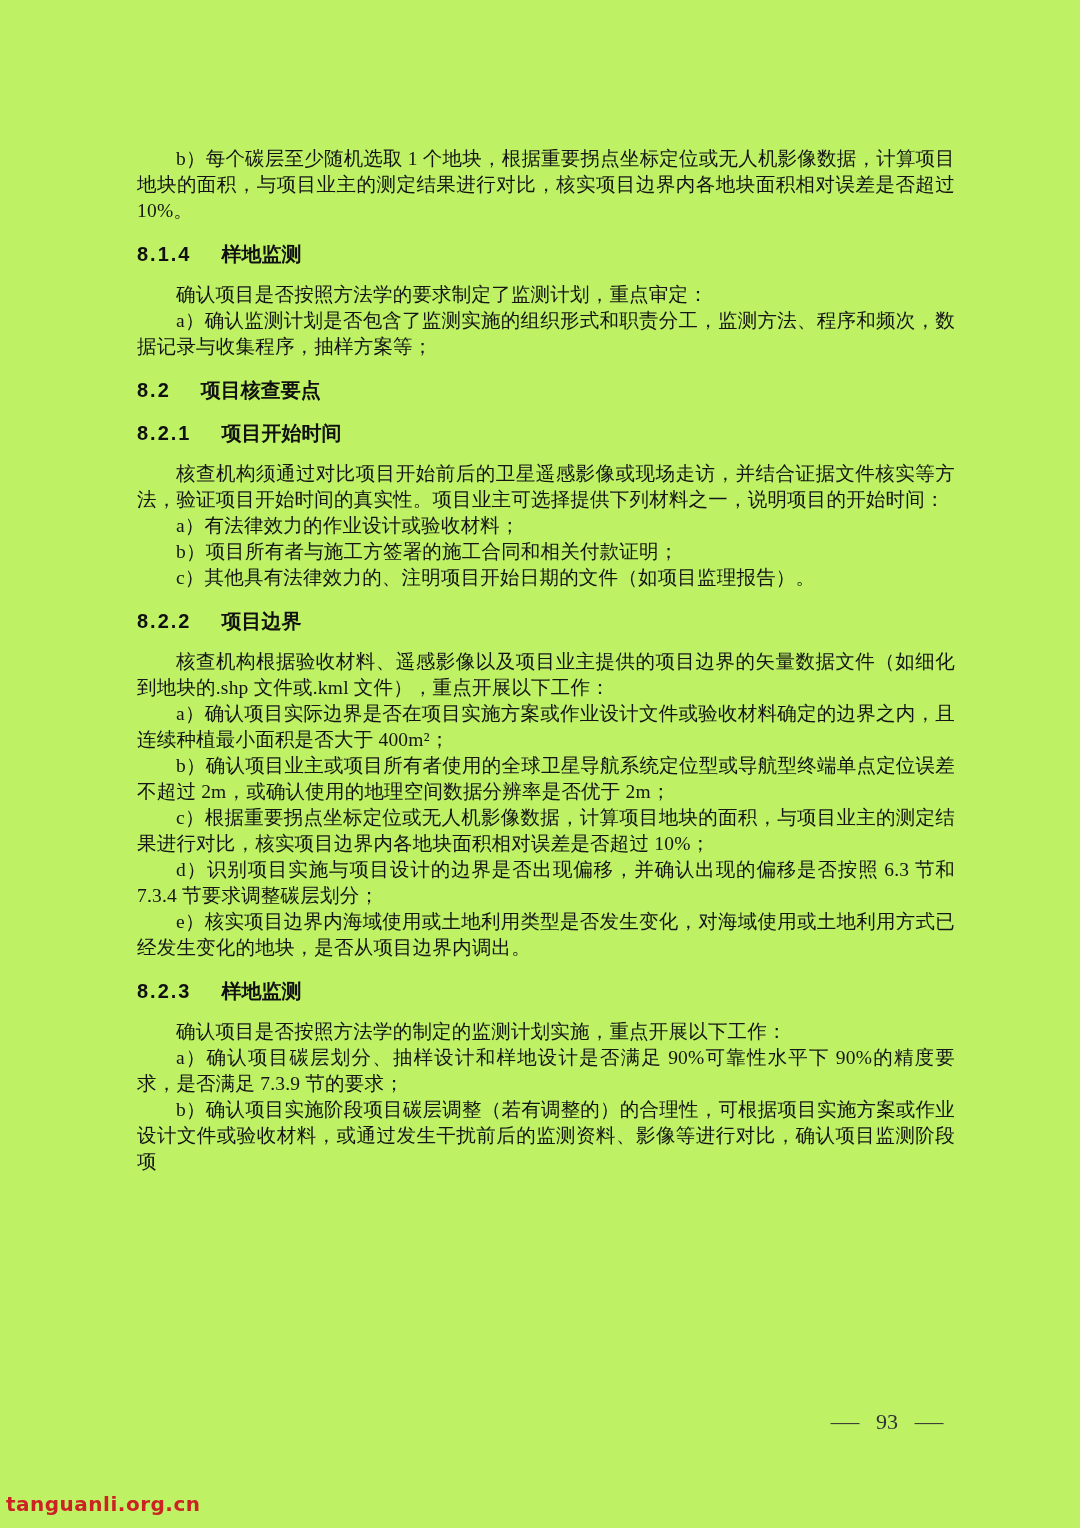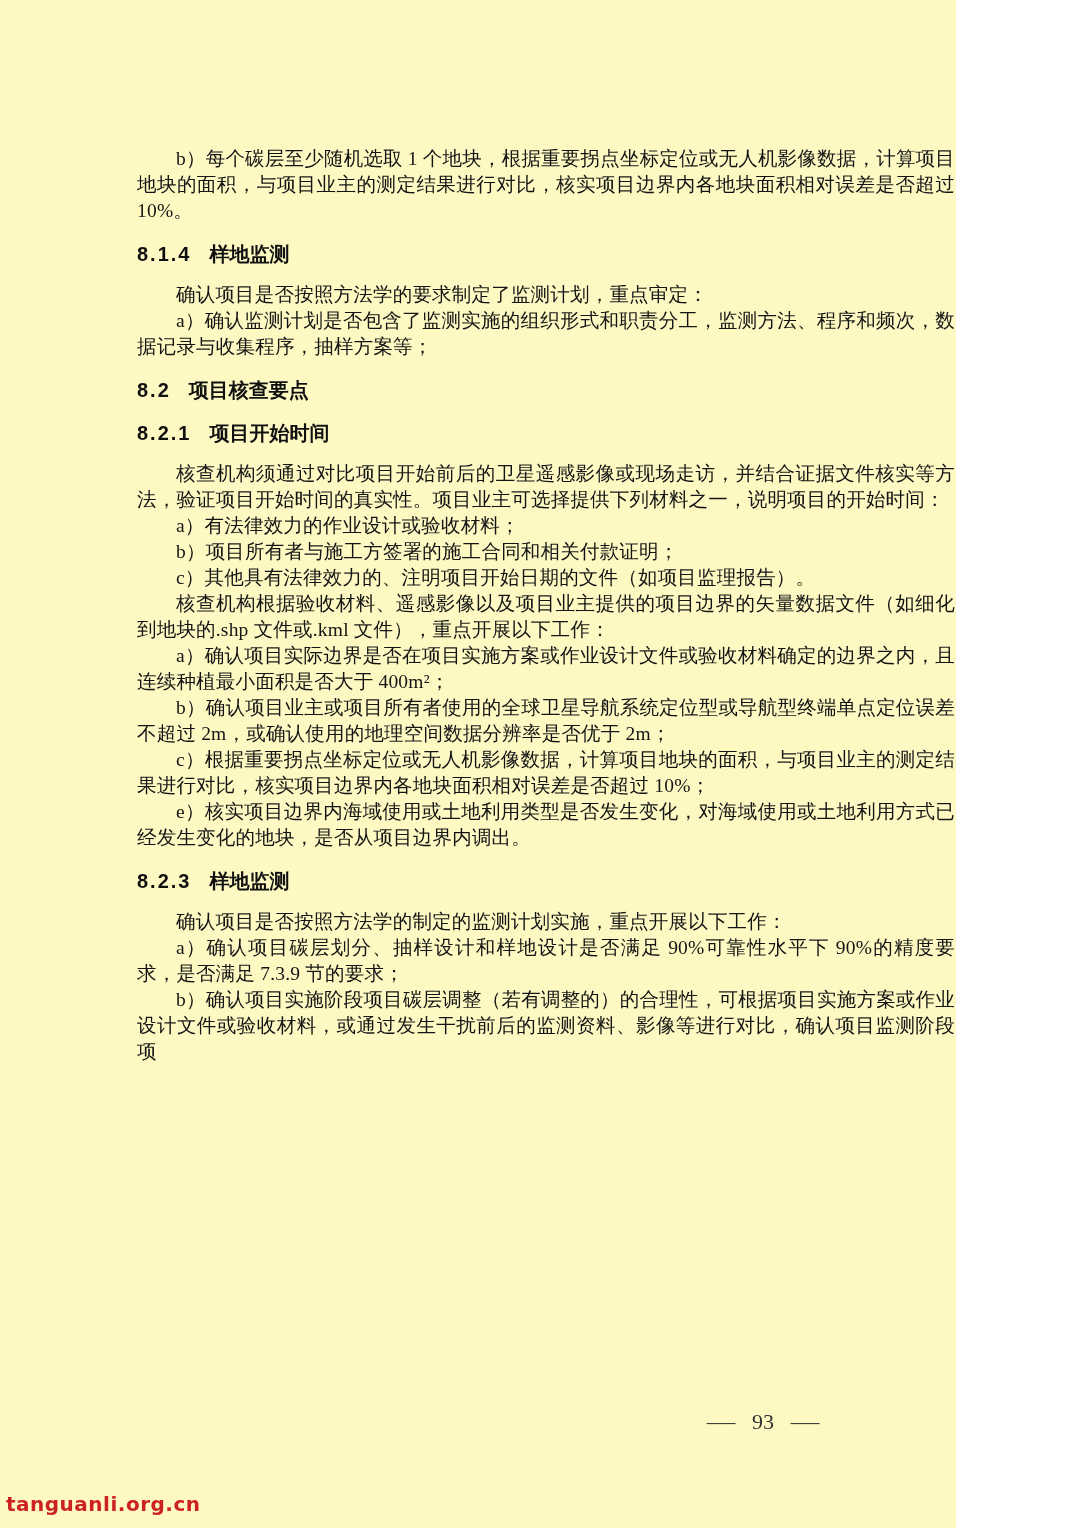--- a/index.html
+++ b/index.html
@@ -7,22 +7,22 @@
     width: 1080px; height: 1528px;
     background: #ffffff;
     position: relative;
     overflow: hidden;
     font-family: "Liberation Serif", "DejaVu Serif", serif;
     color: #111111;
   }
   .page {
     position: absolute;
     left: 0; top: 0;
-    width: 956px; height: 1528px;
-    background: #fef9c3;
+    width: 1080px; height: 1528px;
+    background: #bef264;
   }
   .doc-content {
     position: absolute;
     left: 137px;
     top: 146px;
     width: 818px;
   }
   .doc-content p {
     margin: 0;
     font-size: 19.5px;
@@ -36,21 +36,21 @@
     margin: 17px 0 15px 0;
     font-family: "Liberation Sans", "DejaVu Sans", sans-serif;
     font-weight: 700;
     font-size: 20px;
     line-height: 26px;
     color: #101010;
     text-indent: 0;
   }
   .doc-content h2 .hnum {
     letter-spacing: 2px;
-    margin-right: 18px;
+    margin-right: 30px;
   }
   .footer {
     position: absolute;
     top: 1409px;
     right: 140px;
     display: flex;
     align-items: center;
     column-gap: 20px;
     font-size: 22px;
     color: #333333;
@@ -76,24 +76,26 @@
       <p>b）每个碳层至少随机选取 1 个地块，根据重要拐点坐标定位或无人机影像数据，计算项目地块的面积，与项目业主的测定结果进行对比，核实项目边界内各地块面积相对误差是否超过 10%。</p>
       <h2><span class="hnum">8.1.4</span><span class="htitle">样地监测</span></h2>
       <p>确认项目是否按照方法学的要求制定了监测计划，重点审定：</p>
       <p>a）确认监测计划是否包含了监测实施的组织形式和职责分工，监测方法、程序和频次，数据记录与收集程序，抽样方案等；</p>
       <h2><span class="hnum">8.2</span><span class="htitle">项目核查要点</span></h2>
       <h2><span class="hnum">8.2.1</span><span class="htitle">项目开始时间</span></h2>
       <p>核查机构须通过对比项目开始前后的卫星遥感影像或现场走访，并结合证据文件核实等方法，验证项目开始时间的真实性。项目业主可选择提供下列材料之一，说明项目的开始时间：</p>
       <p>a）有法律效力的作业设计或验收材料；</p>
       <p>b）项目所有者与施工方签署的施工合同和相关付款证明；</p>
       <p>c）其他具有法律效力的、注明项目开始日期的文件（如项目监理报告）。</p>
+      <h2><span class="hnum">8.2.2</span><span class="htitle">项目边界</span></h2>
       <p>核查机构根据验收材料、遥感影像以及项目业主提供的项目边界的矢量数据文件（如细化到地块的.shp 文件或.kml 文件），重点开展以下工作：</p>
       <p>a）确认项目实际边界是否在项目实施方案或作业设计文件或验收材料确定的边界之内，且连续种植最小面积是否大于 400m²；</p>
       <p>b）确认项目业主或项目所有者使用的全球卫星导航系统定位型或导航型终端单点定位误差不超过 2m，或确认使用的地理空间数据分辨率是否优于 2m；</p>
       <p>c）根据重要拐点坐标定位或无人机影像数据，计算项目地块的面积，与项目业主的测定结果进行对比，核实项目边界内各地块面积相对误差是否超过 10%；</p>
+      <p>d）识别项目实施与项目设计的边界是否出现偏移，并确认出现的偏移是否按照 6.3 节和 7.3.4 节要求调整碳层划分；</p>
       <p>e）核实项目边界内海域使用或土地利用类型是否发生变化，对海域使用或土地利用方式已经发生变化的地块，是否从项目边界内调出。</p>
       <h2><span class="hnum">8.2.3</span><span class="htitle">样地监测</span></h2>
       <p>确认项目是否按照方法学的制定的监测计划实施，重点开展以下工作：</p>
       <p>a）确认项目碳层划分、抽样设计和样地设计是否满足 90%可靠性水平下 90%的精度要求，是否满足 7.3.9 节的要求；</p>
       <p>b）确认项目实施阶段项目碳层调整（若有调整的）的合理性，可根据项目实施方案或作业设计文件或验收材料，或通过发生干扰前后的监测资料、影像等进行对比，确认项目监测阶段项</p>
     </div>
 
   <div class="footer">
     <span class="dash">—</span>
     <span>93</span>

